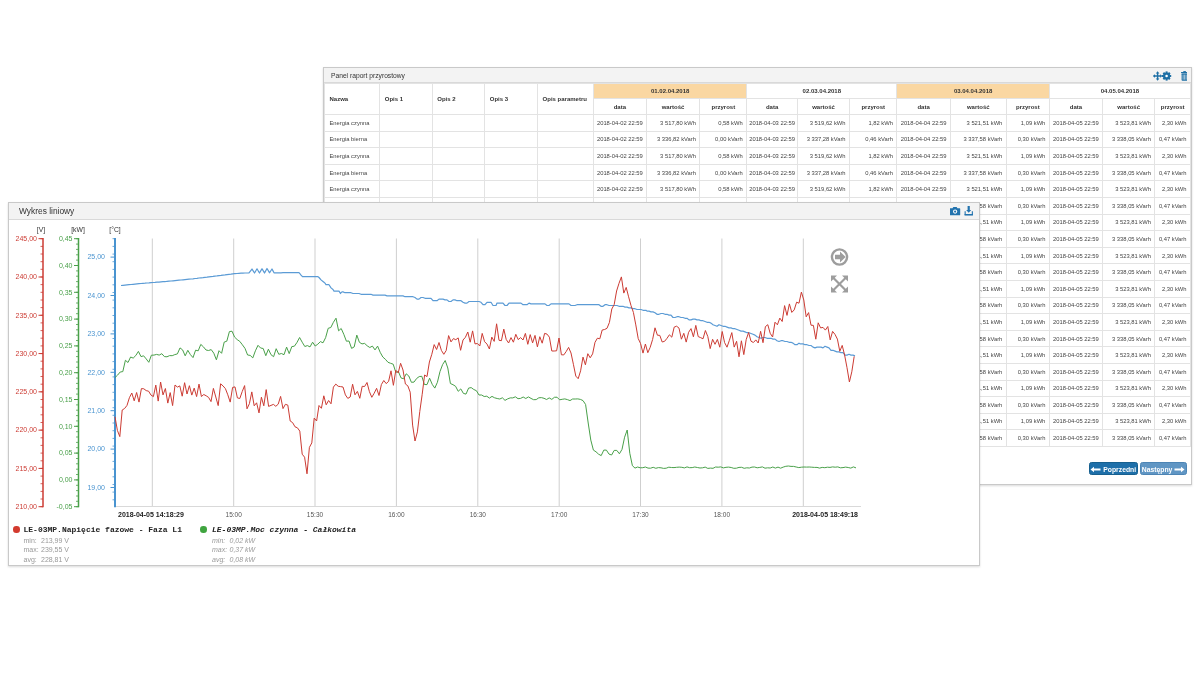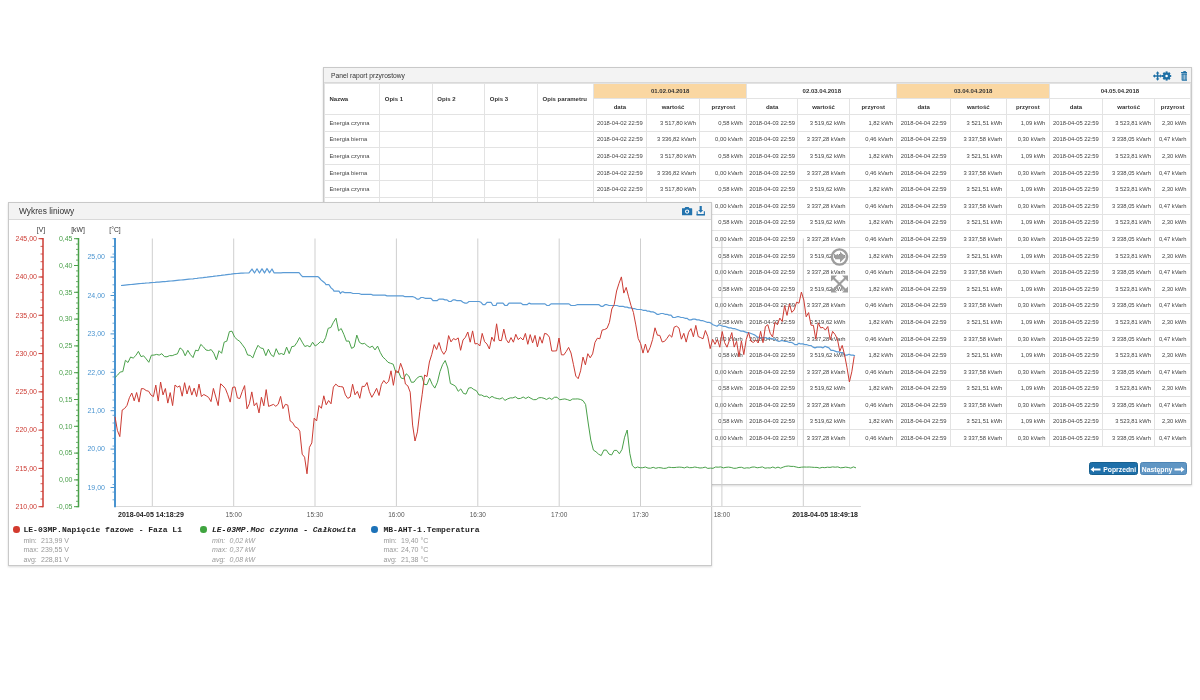--- a/index.html
+++ b/index.html
@@ -16,21 +16,21 @@
 th.lft { text-align:left; padding-left:4.5px; font-size:6px; }
 th.org { background:#fad7a2; }
 td { height:16.6px; font-size:5.8px; color:#444; }
 td.nm { text-align:left; padding-left:4.5px; }
 td.dt { text-align:center; }
 td.vr { text-align:right; padding-right:3.5px; }
 .gs { border-left:1px solid #cfcfcf; }
 .btn { position:absolute; height:13.5px; line-height:13.5px; text-align:center; color:#fff; font-size:6.8px; font-weight:bold; border-radius:2.5px; }
 #bprev { left:765px; top:393.5px; width:48.5px; background:#1e6fa9; border:1px solid #17608f; }
 #bnext { left:816px; top:393.5px; width:47px; background:#6096c4; border:1px solid #4d85b5; }
-#cpanel { left:8px; top:201.5px; width:704px; height:364px; }
+#cpanel { left:8px; top:201.5px; width:972px; height:364px; }
 #cpanel .phead { height:17px; line-height:17px; font-size:8.4px; padding-left:10px; }
 .cicons { position:absolute; right:6px; top:3.5px; }
 .leg { position:absolute; top:320px; }
 .legdot { position:absolute; top:3.5px; width:6.5px; height:6.5px; border-radius:50%; }
 .legtit { font-family:"Liberation Mono", monospace; font-size:8px; font-weight:bold; color:#222; line-height:13px; }
 .legmm { font-size:7px; color:#999; line-height:9.5px; }
 .legmm span { display:inline-block; width:17.5px; }
 #leg1 { left:4px; } #leg1 .legtxt { margin-left:10.5px; }
 #leg2 { left:191px; } #leg2 .legtxt { margin-left:12px;font-style:italic; }
 #leg3 { left:362px; } #leg3 .legtxt { margin-left:12.5px; }
@@ -742,22 +742,13 @@
   </div>
   <div class="leg" id="leg2">
     <span class="legdot" style="background:#3fa43f"></span>
     <div class="legtxt">
       <div class="legtit">LE-03MP.Moc czynna - Całkowita</div>
       <div class="legmm"><span>min:</span>0,02 kW</div>
       <div class="legmm"><span>max:</span>0,37 kW</div>
       <div class="legmm"><span>avg:</span>0,08 kW</div>
     </div>
   </div>
-  <div class="leg" id="leg3">
-    <span class="legdot" style="background:#1d72b8"></span>
-    <div class="legtxt">
-      <div class="legtit">MB-AHT-1.Temperatura</div>
-      <div class="legmm"><span>min:</span>19,40 °C</div>
-      <div class="legmm"><span>max:</span>24,70 °C</div>
-      <div class="legmm"><span>avg:</span>21,38 °C</div>
-    </div>
-  </div>
 </div>
 
 </body></html>

